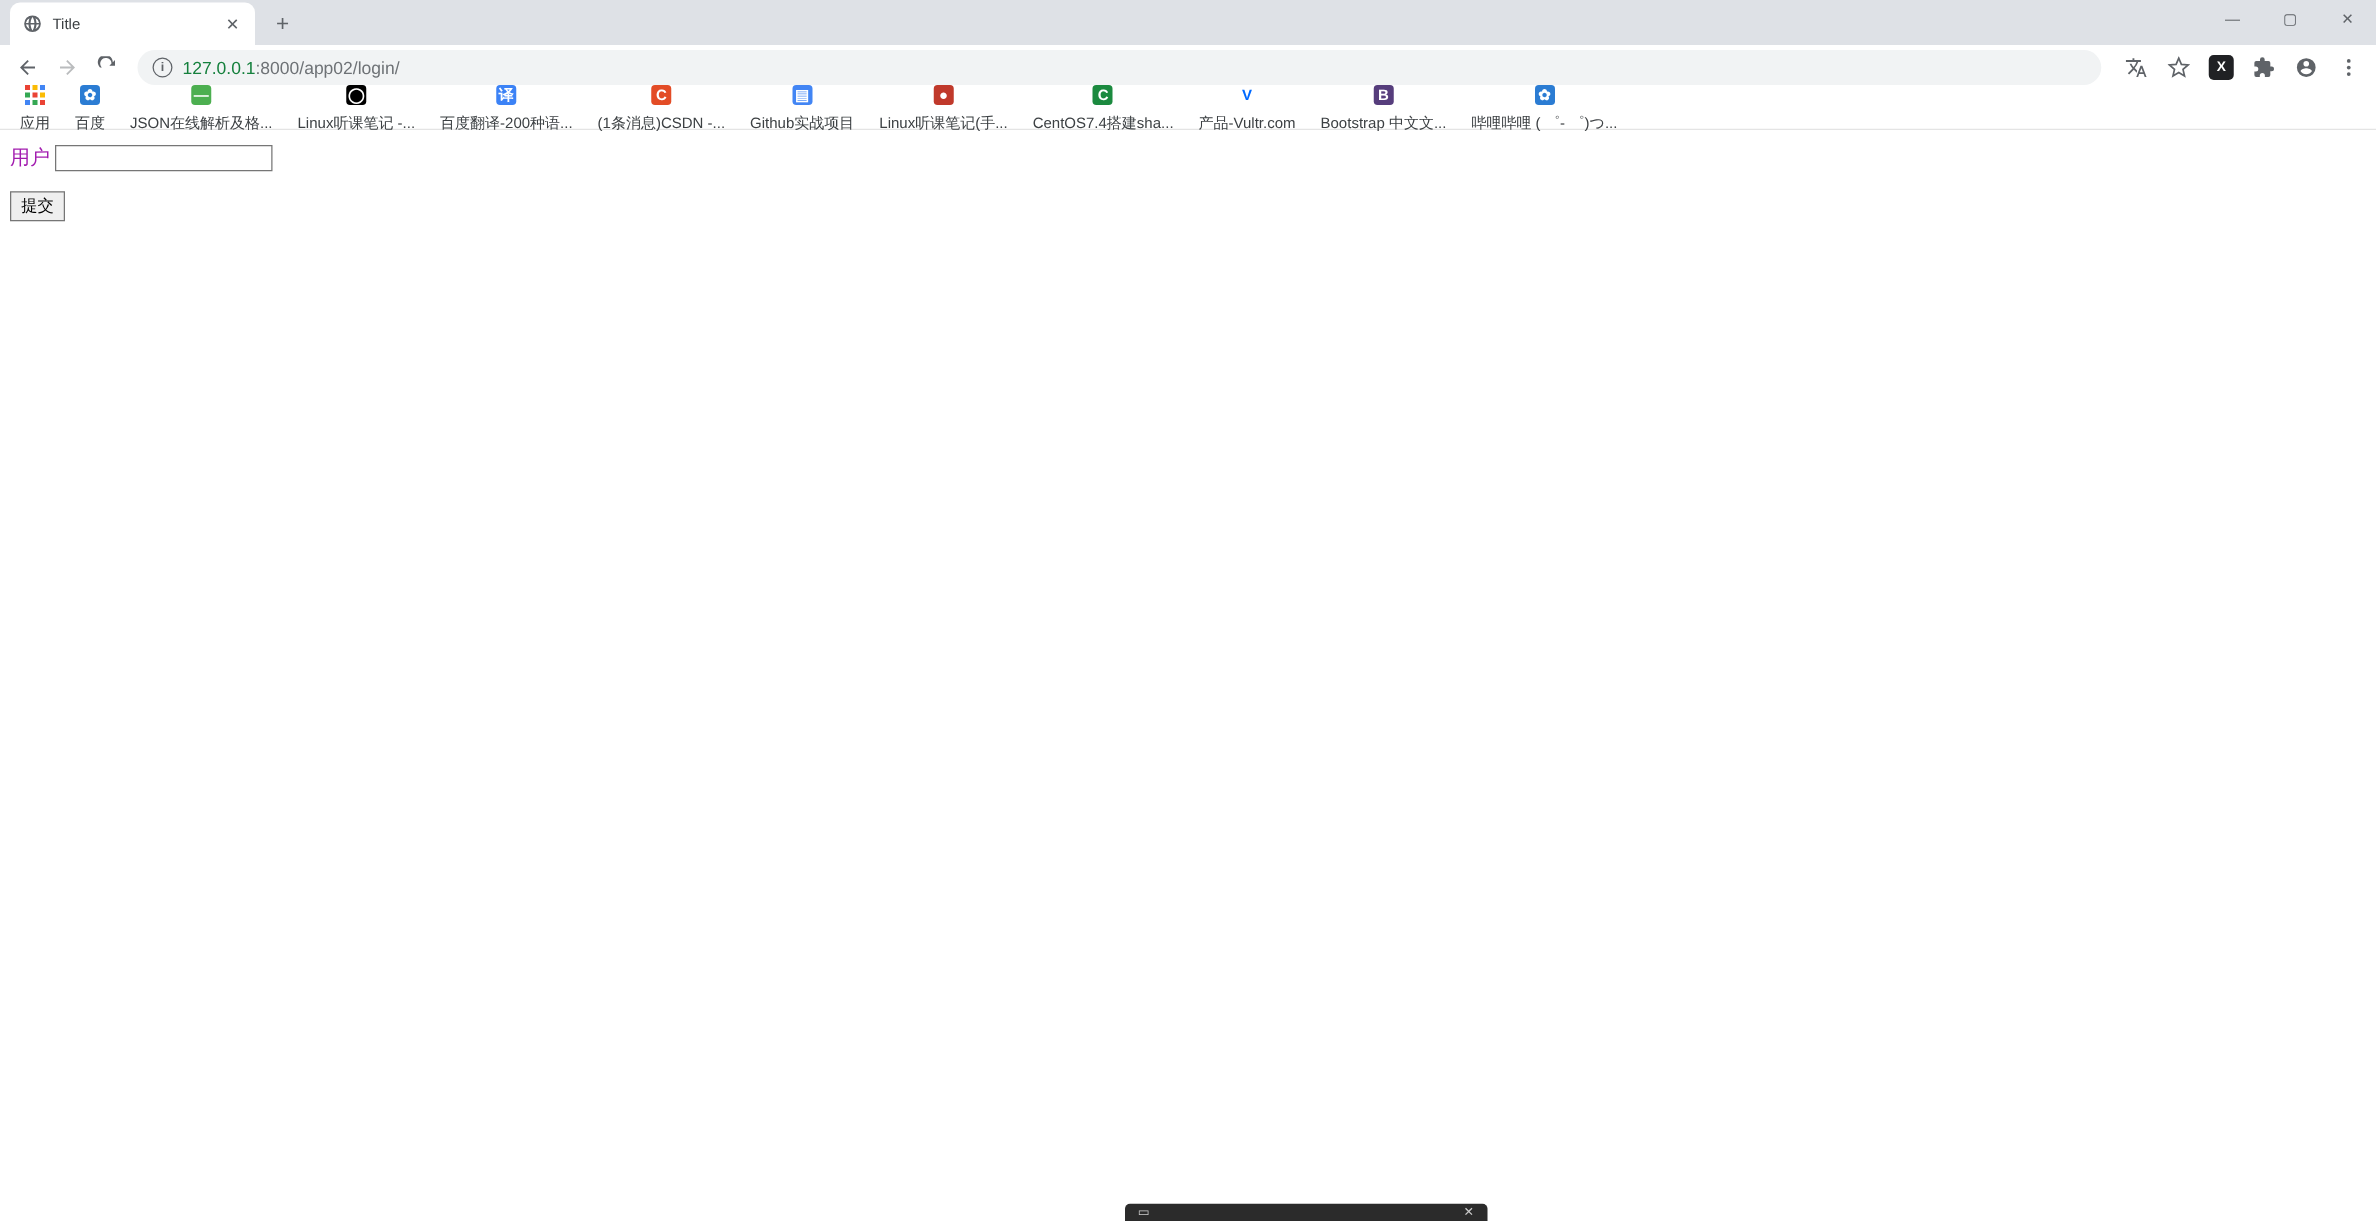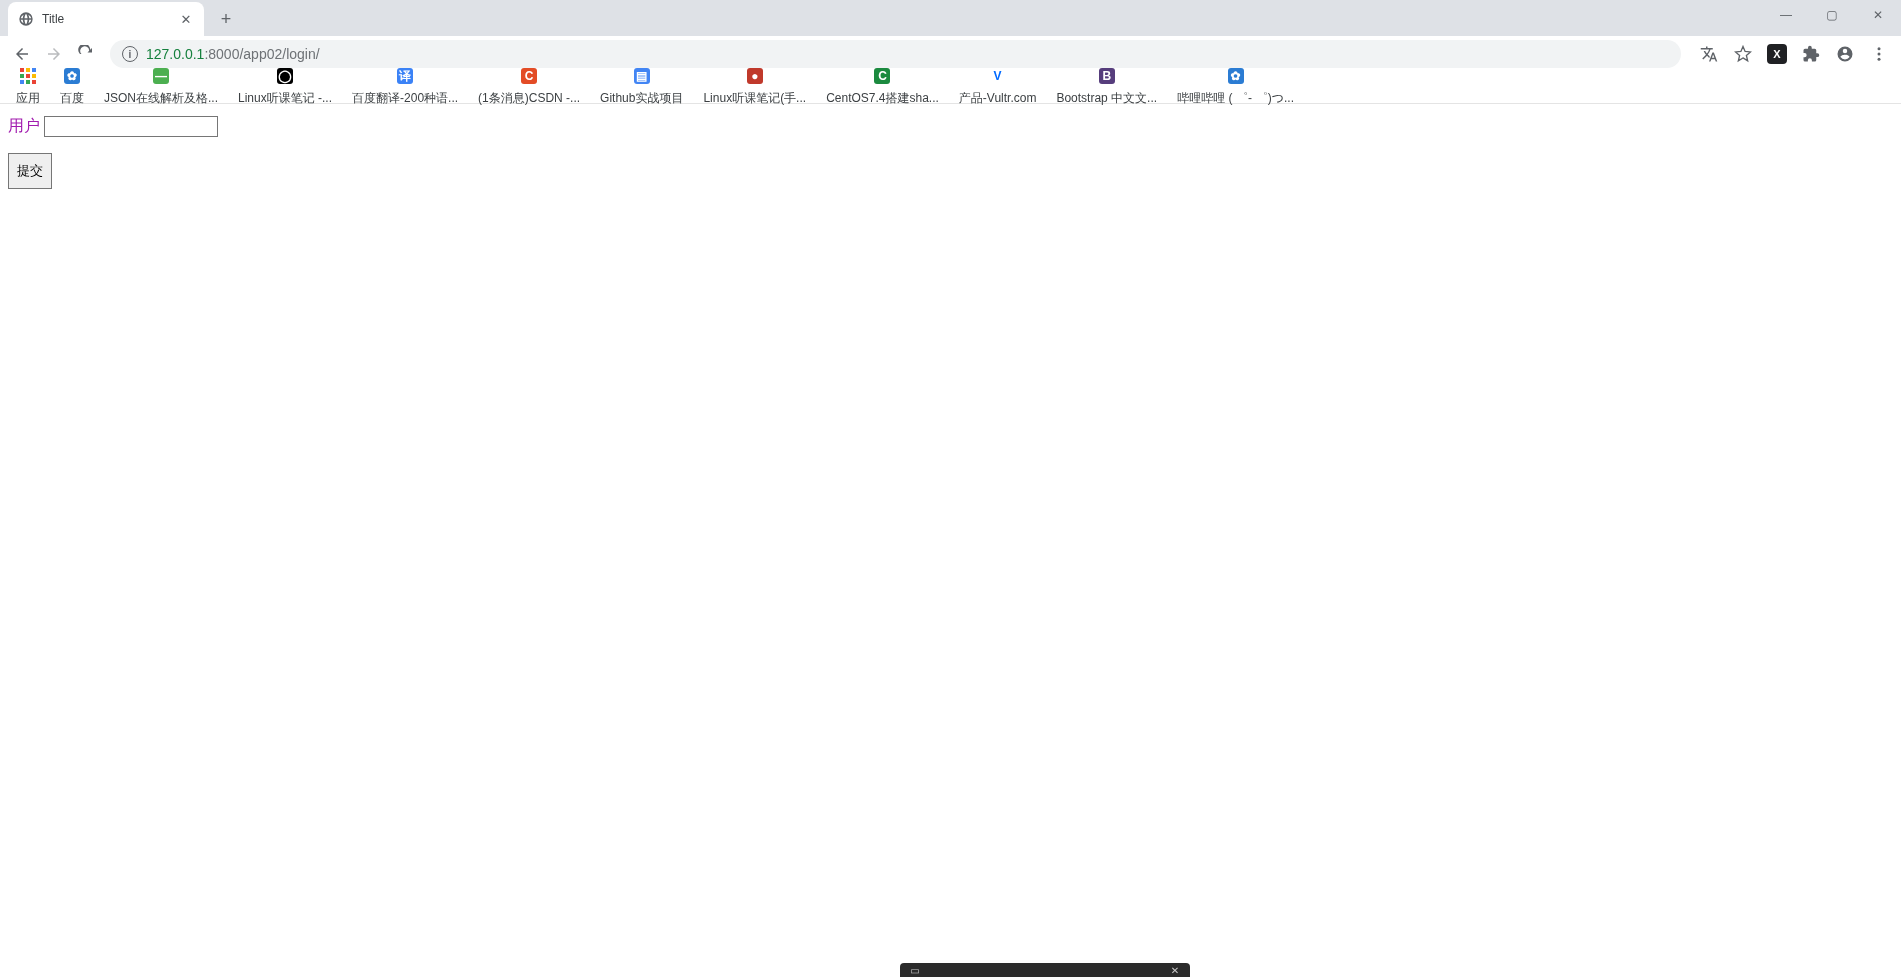--- a/index.html
+++ b/index.html
@@ -38,21 +38,21 @@
     .apps-icon { width: 16px; height: 16px; display: grid; grid-template-columns: repeat(3, 4px); grid-template-rows: repeat(3, 4px); gap: 2px; }
     .apps-icon span:nth-child(1){background:#ea4335}.apps-icon span:nth-child(2){background:#fbbc04}.apps-icon span:nth-child(3){background:#4285f4}
     .apps-icon span:nth-child(4){background:#34a853}.apps-icon span:nth-child(5){background:#ea4335}.apps-icon span:nth-child(6){background:#fbbc04}
     .apps-icon span:nth-child(7){background:#4285f4}.apps-icon span:nth-child(8){background:#34a853}.apps-icon span:nth-child(9){background:#ea4335}
 
     
     .page { padding: 12px 8px; font-family: Arial, "Microsoft YaHei", sans-serif; font-size: 16px; }
     .page p { margin: 0 0 16px 0; display: flex; align-items: center; }
     .page label { color: #a21caf; }
     .page input[type=text], .page input[type=password] { width: 174px; height: 21px; border: 1px solid #767676; background: #fff; padding: 1px 2px; font-size: 13px; margin-left: 4px; }
-    .page button.submit { height: 36px; padding: 2px 8px; border: 1px solid #767676; background: #efefef; font-size: 13px; font-family: inherit; cursor: pointer; }
+    .page button.submit { height: 24px; padding: 2px 8px; border: 1px solid #767676; background: #efefef; font-size: 13px; font-family: inherit; cursor: pointer; }
 
     
     .bottom-strip { position: absolute; bottom: 0; left: 900px; width: 290px; height: 14px; background: #2b2b2b; border-top-left-radius: 4px; border-top-right-radius: 4px; display:flex; align-items:center; justify-content:space-between; padding:0 8px; color:#ccc; font-size:10px;}
     .bottom-strip .bx { width:14px; height:14px; display:flex; align-items:center; justify-content:center;}
   </style>
 </head>
 <body>
 
 <div class="tab-strip">
   <div class="tab">

